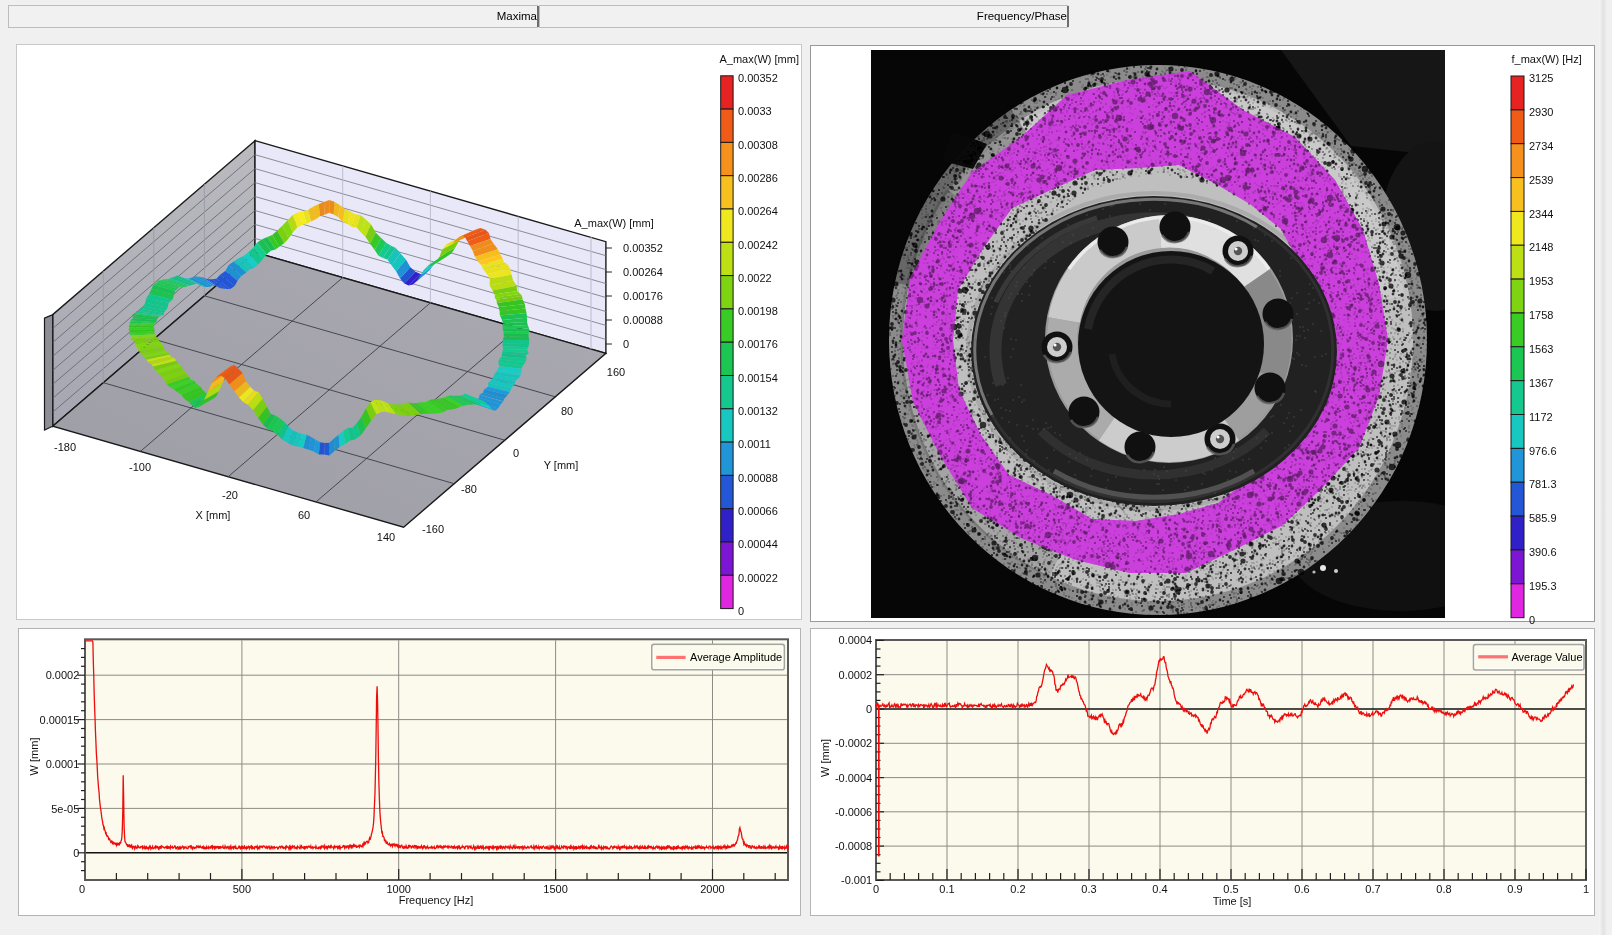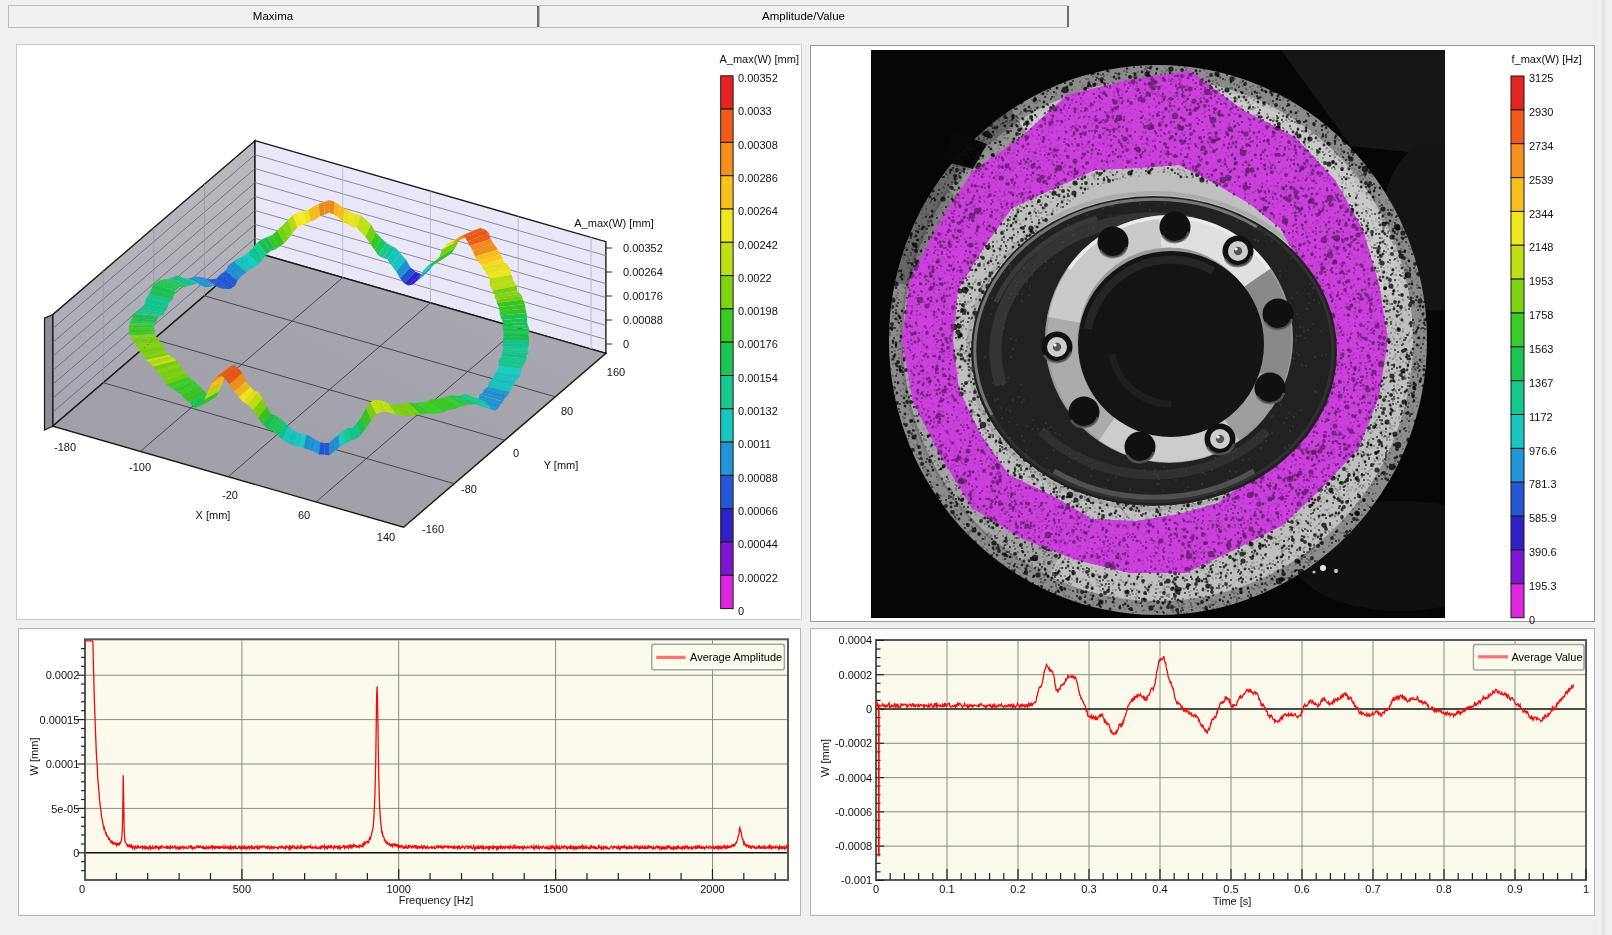--- a/index.html
+++ b/index.html
@@ -1,21 +1,21 @@
 <!DOCTYPE html>
 <html><head><meta charset="utf-8"><style>
 * { margin:0; padding:0; box-sizing:border-box; }
 body { width:1612px; height:935px; background:#f0f0f0; font-family:"Liberation Sans", sans-serif; position:relative; overflow:hidden; }
 .tab { position:absolute; top:5px; height:23px; background:#f1f1f1; border:1px solid #bdbdbd;
-  font-size:11.5px; color:#000; text-align:center; line-height:21px; }
+  font-size:11.5px; color:#000; text-align:right; line-height:21px; }
 .sep { position:absolute; top:6px; height:21px; width:2px; background:#6e6e6e; }
 .panel { position:absolute; background:#fff; }
 </style></head><body>
 <div class="tab" style="left:8px; width:530px;">Maxima</div>
-<div class="tab" style="left:539px; width:529px;">Amplitude/Value</div>
+<div class="tab" style="left:539px; width:529px;">Frequency/Phase</div>
 <div class="sep" style="left:537px;"></div>
 <div class="sep" style="left:1067px;"></div>
 <div class="panel" style="left:16px; top:44px; width:786px; height:576px; border:1px solid #c8c8c8;"><svg width="786" height="576" viewBox="0 0 786 576" xmlns="http://www.w3.org/2000/svg" font-family="Liberation Sans, sans-serif">
 <defs>
         <linearGradient id="gw" x1="0" y1="0" x2="0" y2="1">
           <stop offset="0" stop-color="#bababf"></stop>
           <stop offset="1" stop-color="#a6a6b2"></stop>
         </linearGradient>
         <linearGradient id="gf" x1="1" y1="0" x2="0" y2="1">
           <stop offset="0" stop-color="#abaab3"></stop>

